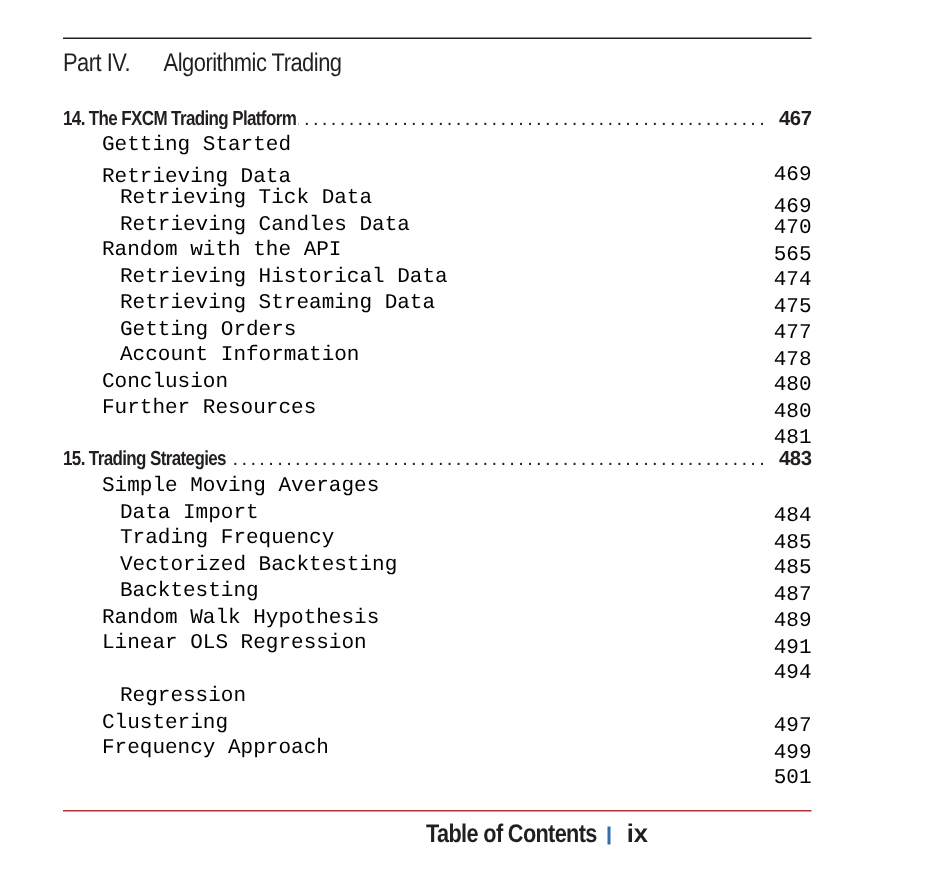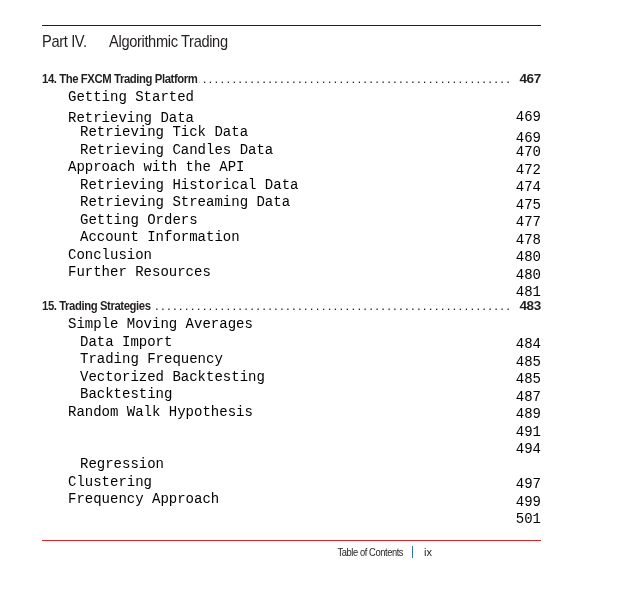--- a/index.html
+++ b/index.html
@@ -11,21 +11,21 @@
   .chapter { position:absolute; left:42px; width:499px; height:18px; font-family:"Liberation Sans", sans-serif; font-weight:bold; font-size:13.5px; color:#231f20; }
   .chapter .ch-label { position:absolute; left:0; top:0; white-space:nowrap; letter-spacing:-0.5px; transform:scaleX(0.84); transform-origin:left top; background:#fff; padding-right:2px; }
   .chapter .dots { position:absolute; left:0; right:28px; top:0; overflow:hidden; white-space:nowrap; font-weight:normal; letter-spacing:2.2px; color:#231f20; text-align:right; }
   .chapter .ch-page { position:absolute; right:0; top:0; letter-spacing:-0.3px; }
   .entry { position:absolute; height:17px; font-family:Liberation Mono, monospace; font-size:14px; color:#000000; }
   .entry .label { position:absolute; left:0; top:0; white-space:nowrap; }
   .entry .pg { position:absolute; right:0; top:0;margin-top:20px; }
   .lvl1 { left:68px; width:473px; }
   .lvl2 { left:80px; width:461px; }
   .bottom-rule { position:absolute; left:42px; top:540px; width:499px; height:1px; background:#d6232d; }
-  .footer { position:absolute; right:86px; top:546px; font-family:"Liberation Sans", sans-serif; font-weight:normal; font-size:11px; color:#231f20; white-space:nowrap; }
+  .footer { position:absolute; right:86px; top:546px; font-family:"Liberation Sans", sans-serif; font-weight:bold; font-size:17px; color:#231f20; white-space:nowrap; }
   .footer .ft-label { display:inline-block; letter-spacing:-0.5px; transform:scaleX(0.85); transform-origin:right top; }
   .footer .sep { display:inline-block; width:1.5px; height:12px; background:#2c6fb0; margin:0 11px 0 8px; vertical-align:-2px; }
 </style>
 </head>
 <body>
 
 <div class="page">
   <div class="top-rule"></div>
   <div class="part-title">
     <span class="num">Part IV.</span><span>Algorithmic Trading</span>
@@ -43,24 +43,24 @@
   <div class="entry lvl1" style="top:110px">
       <span class="label">Retrieving Data</span>
       <span class="pg">469</span>
     </div>
   <div class="entry lvl2" style="top:124px">
       <span class="label">Retrieving Tick Data</span>
       <span class="pg">470</span>
     </div>
   <div class="entry lvl2" style="top:141.5px">
       <span class="label">Retrieving Candles Data</span>
-      <span class="pg">472</span>
+      <span class="pg">565</span>
     </div>
   <div class="entry lvl1" style="top:159px">
-      <span class="label">Approach with the API</span>
+      <span class="label">Random with the API</span>
       <span class="pg">474</span>
     </div>
   <div class="entry lvl2" style="top:176.5px">
       <span class="label">Retrieving Historical Data</span>
       <span class="pg">475</span>
     </div>
   <div class="entry lvl2" style="top:194px">
       <span class="label">Retrieving Streaming Data</span>
       <span class="pg">477</span>
     </div>
@@ -104,20 +104,21 @@
     </div>
   <div class="entry lvl2" style="top:386px">
       <span class="label">Backtesting</span>
       <span class="pg">489</span>
     </div>
   <div class="entry lvl1" style="top:403.5px">
       <span class="label">Random Walk Hypothesis</span>
       <span class="pg">491</span>
     </div>
   <div class="entry lvl1" style="top:421px">
+      <span class="label">Linear OLS Regression</span>
       <span class="pg">494</span>
     </div>
   <div class="entry lvl2" style="top:456px">
       <span class="label">Regression</span>
       <span class="pg">497</span>
     </div>
   <div class="entry lvl1" style="top:473.5px">
       <span class="label">Clustering</span>
       <span class="pg">499</span>
     </div>

